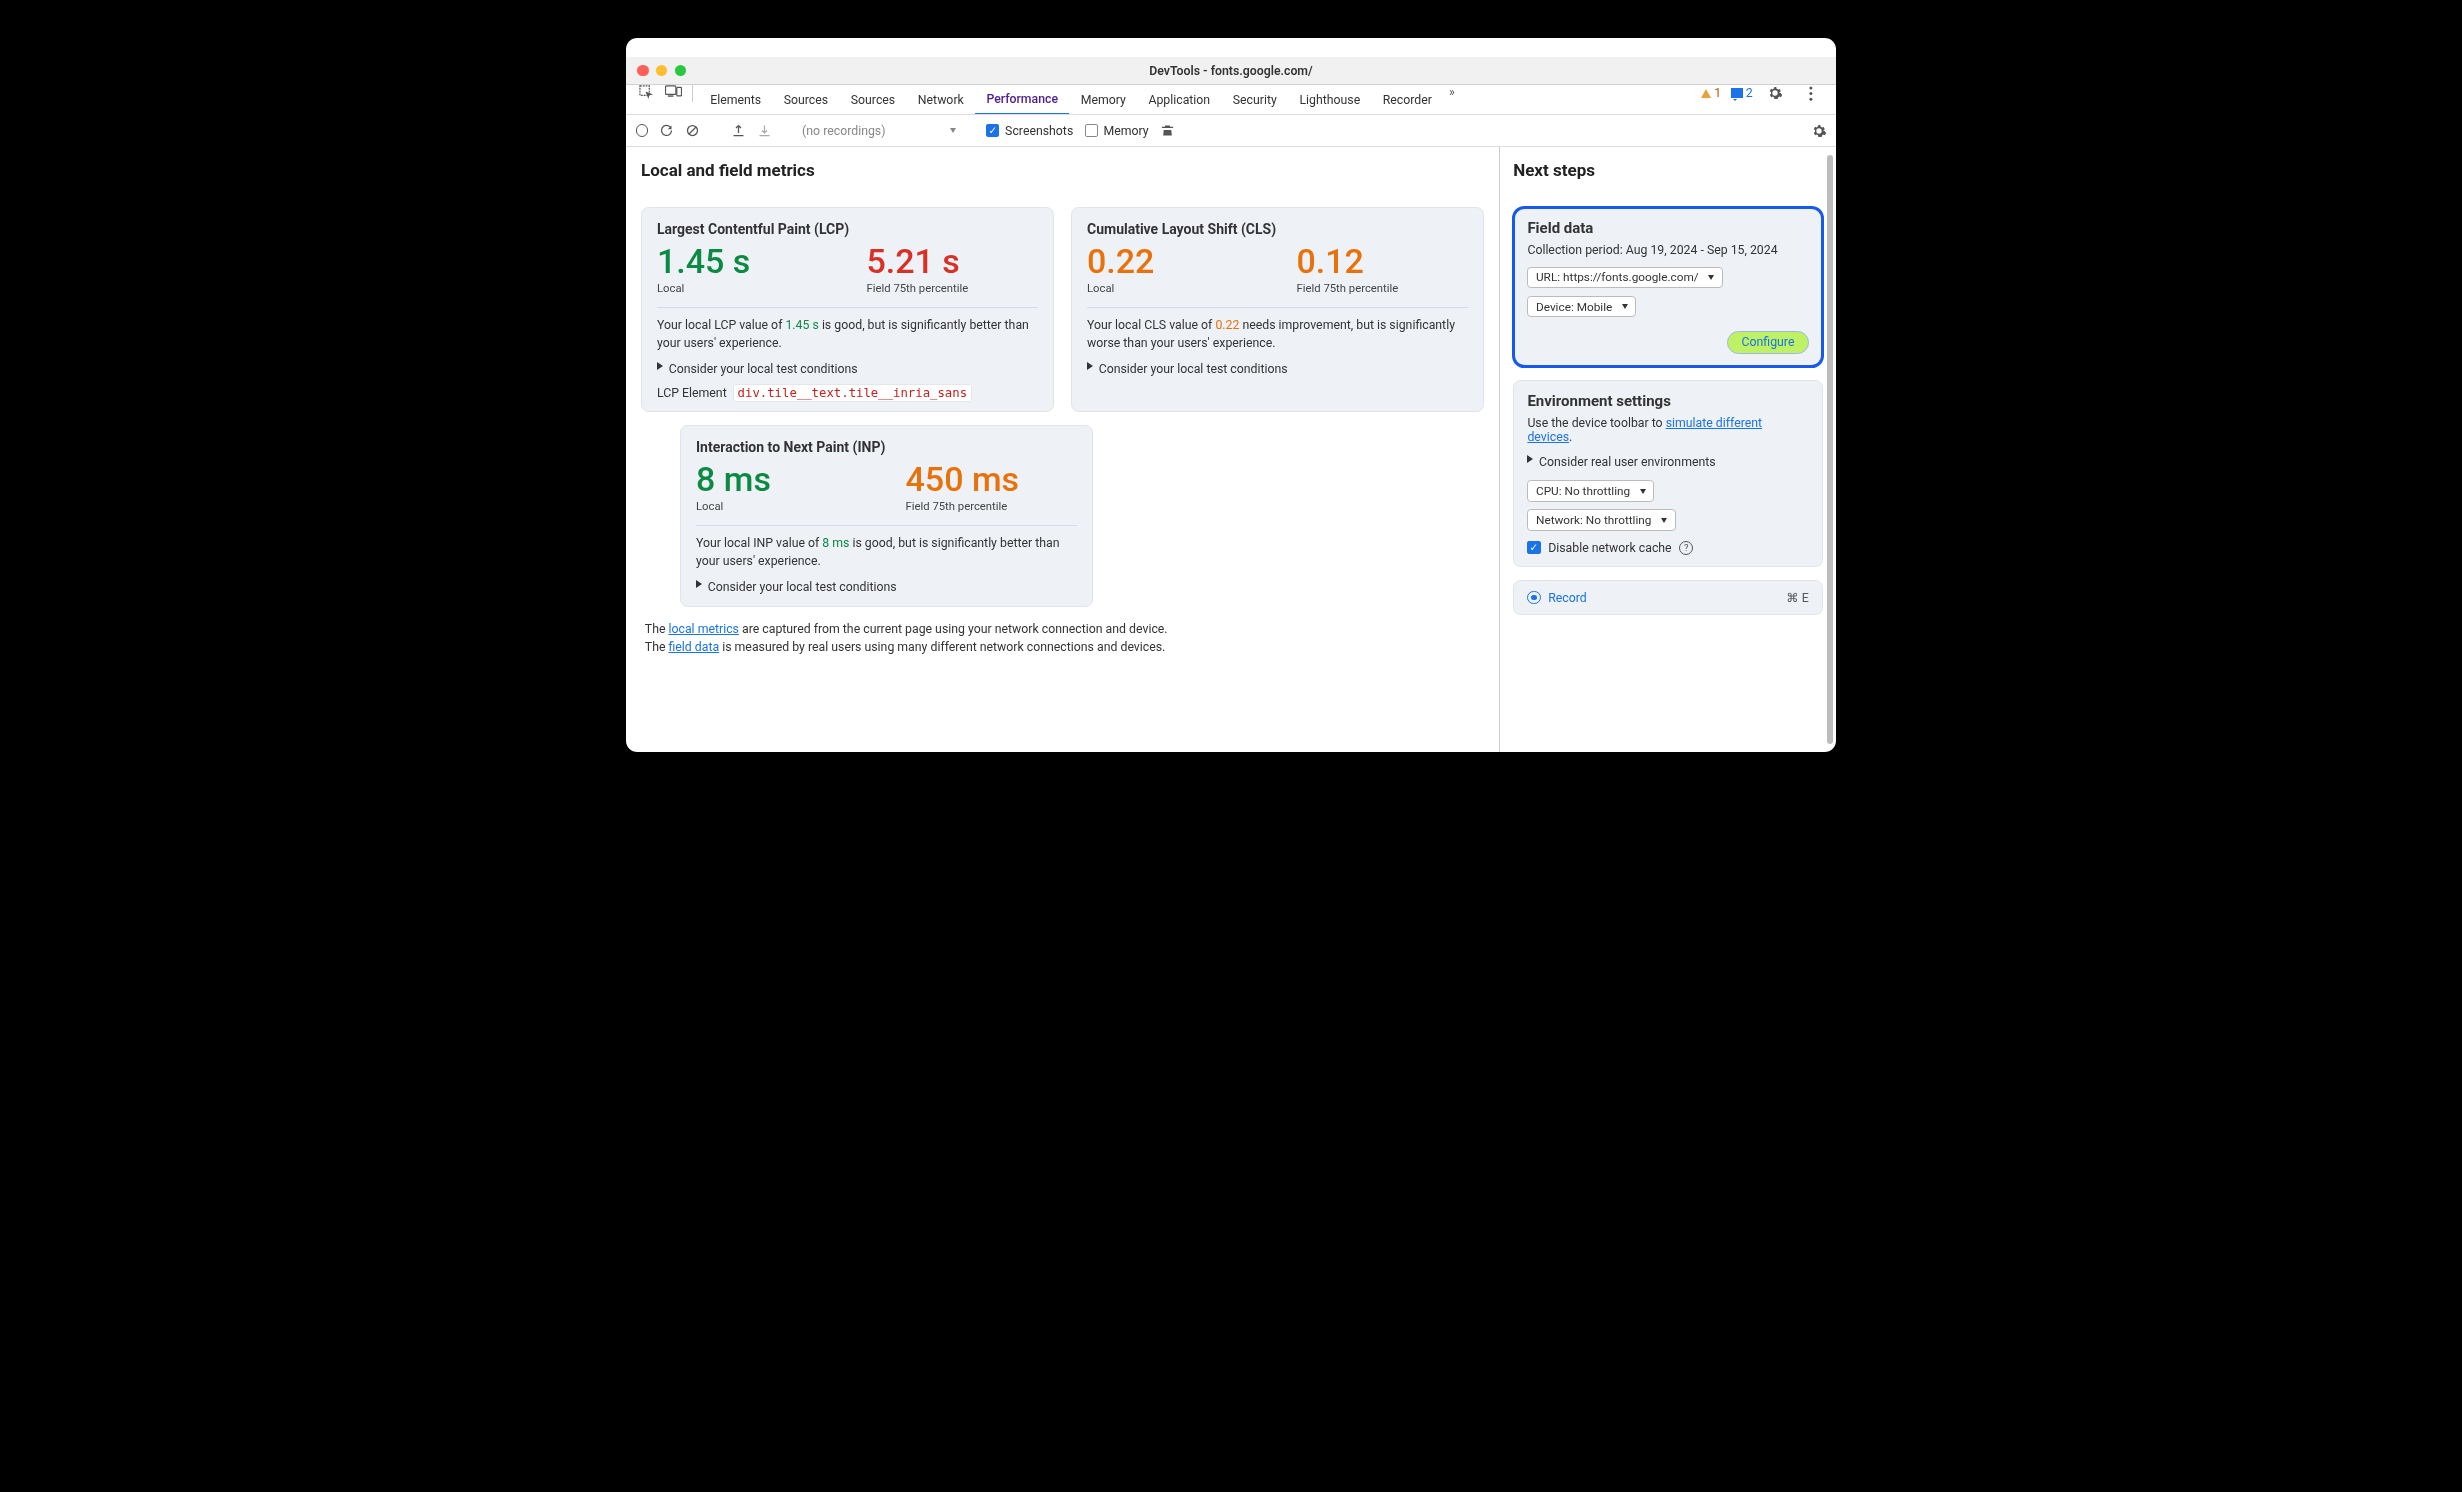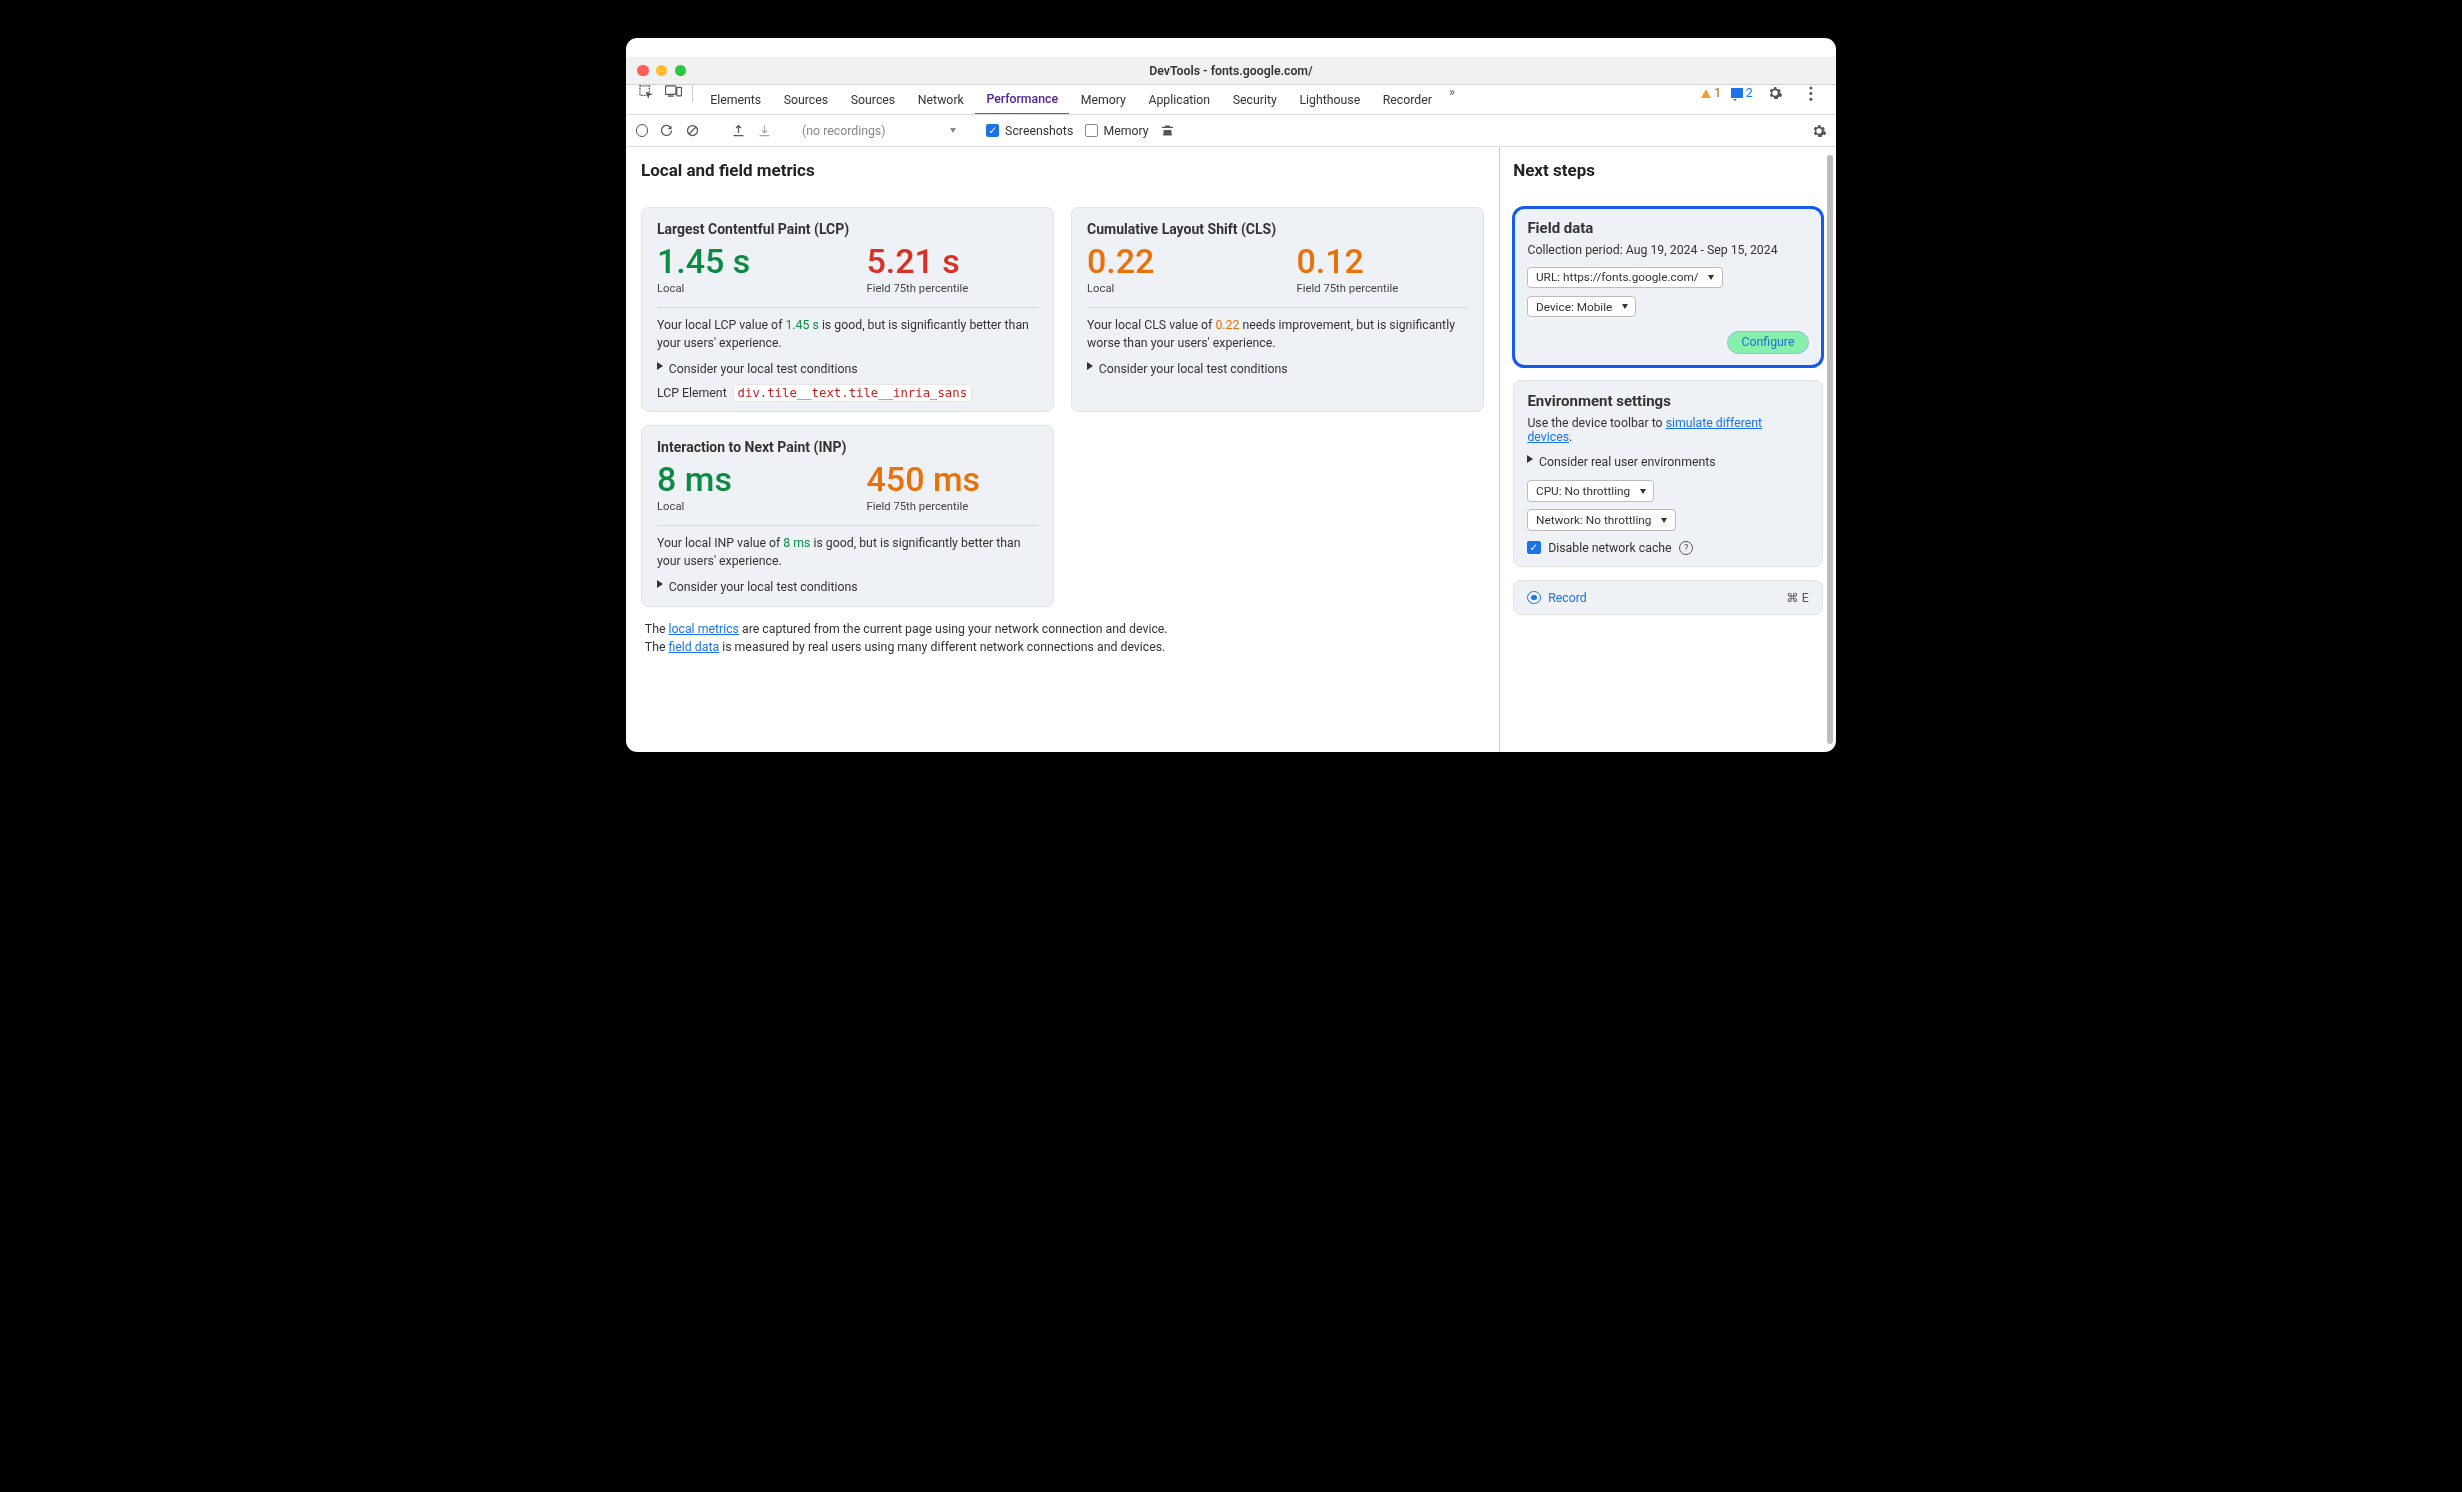--- a/index.html
+++ b/index.html
@@ -89,40 +89,40 @@
   .metric-val.warn { color:#e8710a; }
   .metric-label { font-size:11.3px; color:#444; margin-top:1.9px; }
   .card hr { border:none; border-top:0.9px solid #d6dae2; margin:11.3px 0 9.5px; }
   .card .desc { line-height:1.45; }
   .inline-good { color:#0c8a43; }
   .inline-warn { color:#e8710a; }
   .expander { margin-top:9.5px; display:flex; align-items:flex-start; gap:5.7px; cursor:pointer; }
   .tri-right { width:0;height:0;border-top:4.7px solid transparent;border-bottom:4.7px solid transparent;border-left:6.6px solid #333; }
   .lcp-elem { margin-top:9.5px; }
   .lcp-elem .sel { font-family: ui-monospace,Menlo,monospace; background:#fff; padding:0.9px 3.8px; border-radius:2.8px; color:#c5221f; border:0.9px solid #e6e6e6; }
-  .cards-row.single .card { max-width: calc(50% - 8.5px); }
+  .cards-row.single .card { max-width: calc(50% - 8.5px); margin-left: 39px; }
   .footnote { font-size:12.3px; color:#333; line-height:1.5; margin-top:5.7px; padding:0 3.8px; }
   .footnote a { color:#1a73e8; text-decoration:underline; cursor:pointer; }
   
   .side-card {
     background:#eef1f6; border:0.9px solid #e0e3ea; border-radius:7.6px;
     padding:11.3px 13.2px; margin-bottom:13.2px; font-size:12.3px; color:#333;
   }
   .side-card.highlighted { outline:3.8px solid #1559ed; outline-offset:-2.8px; border-radius:11.3px; }
   .sc-title { font-size:15px; font-weight:700; margin-bottom:5.7px; }
   .dd {
     display:inline-flex; align-items:center; gap:5.7px;
     background:#fff; border:0.9px solid #bbb; border-radius:3.8px;
     padding:2.8px 7.6px; font-size:11.8px; margin-top:7.6px; cursor:pointer;
   }
   .dd .caret { width:0;height:0;border-left:3.8px solid transparent;border-right:3.8px solid transparent;border-top:5.7px solid #333; margin-left:3.8px; }
   .config-row { text-align:right; margin-top:13.2px; }
   .btn-config {
     display:inline-block; border:0.9px solid #9cb8e8; color:#1a73e8;
-    border-radius:15px; padding:3.8px 13.2px; font-size:12.3px; background:#86efac; cursor:pointer;
+    border-radius:15px; padding:3.8px 13.2px; font-size:12.3px; background:#bef264; cursor:pointer;
   }
   .row-flex { display:flex; align-items:center; gap:7.6px; margin-top:9.5px; }
   .help-circ { width:14px;height:14px;border:1.4px solid #555;border-radius:50%;display:inline-flex;align-items:center;justify-content:center;font-size:9.5px;color:#555; }
   .link { color:#1a73e8; text-decoration:underline; cursor:pointer; }
   .record-row {
     background:#eef1f6; border:0.9px solid #e0e3ea; border-radius:7.6px;
     padding:9.5px 13.2px; display:flex; justify-content:space-between;
     font-size:12.3px;
   }
   .rec-left { display:flex; align-items:center; gap:7.6px; }

